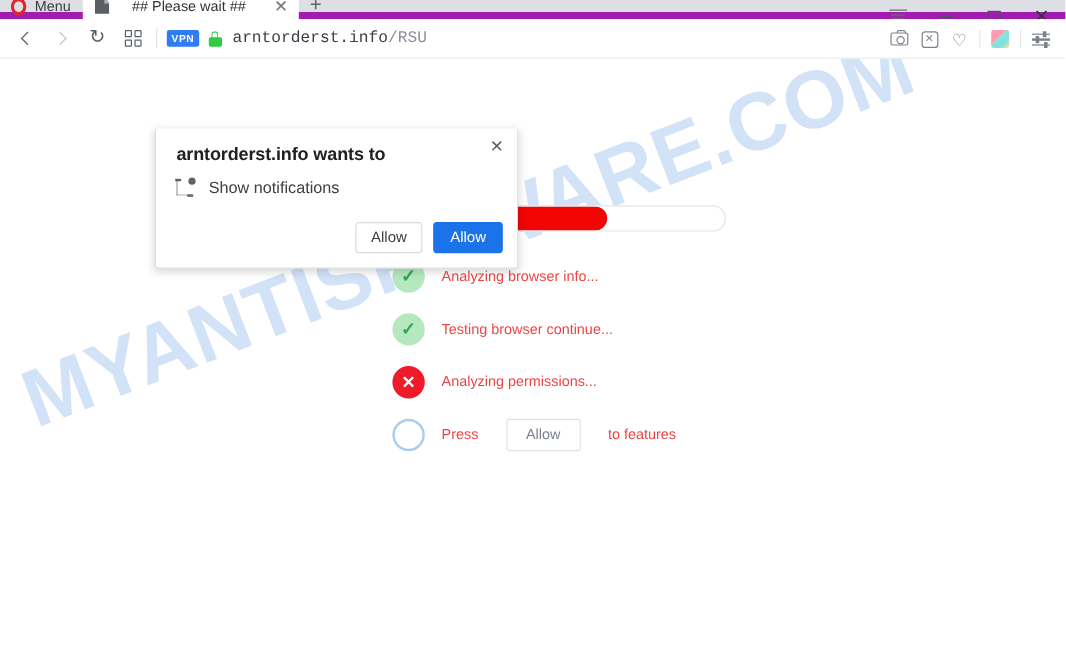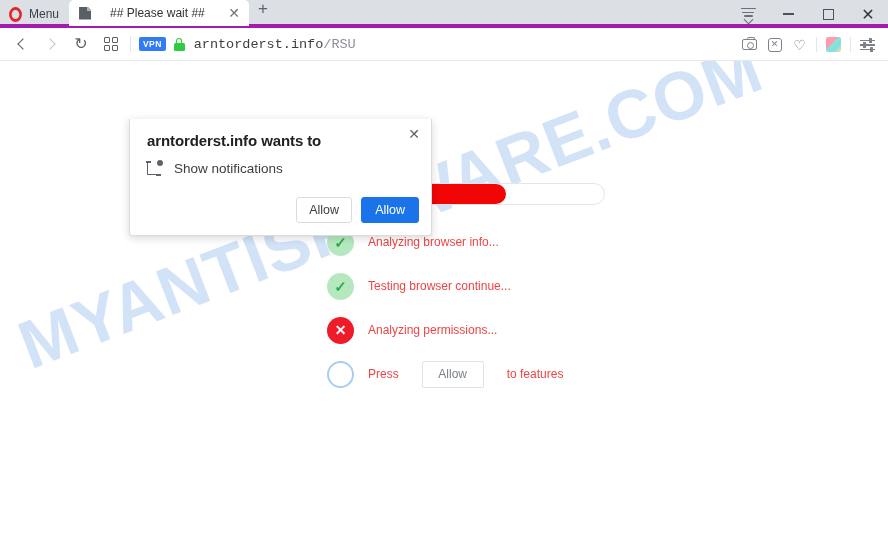--- a/index.html
+++ b/index.html
@@ -15,25 +15,25 @@
   #browser-window {
     position: relative;
     width: 888px;
     height: 544px;
     background: #ffffff;
   }
 
   
   #tab-strip {
     position: relative;
-    height: 28px;
+    height: 16px;
     background: #dcdfe4;
     display: flex;
-    align-items: flex-start;
-    border-bottom: 4px solid #a21caf;
+    align-items: center;
+    border-bottom: 6px solid #a21caf;
   }
 
   #opera-menu-button {
     display: flex;
     align-items: center;
     height: 28px;
     padding: 0 10px 0 8px;
     gap: 6px;
     cursor: default;
   }

